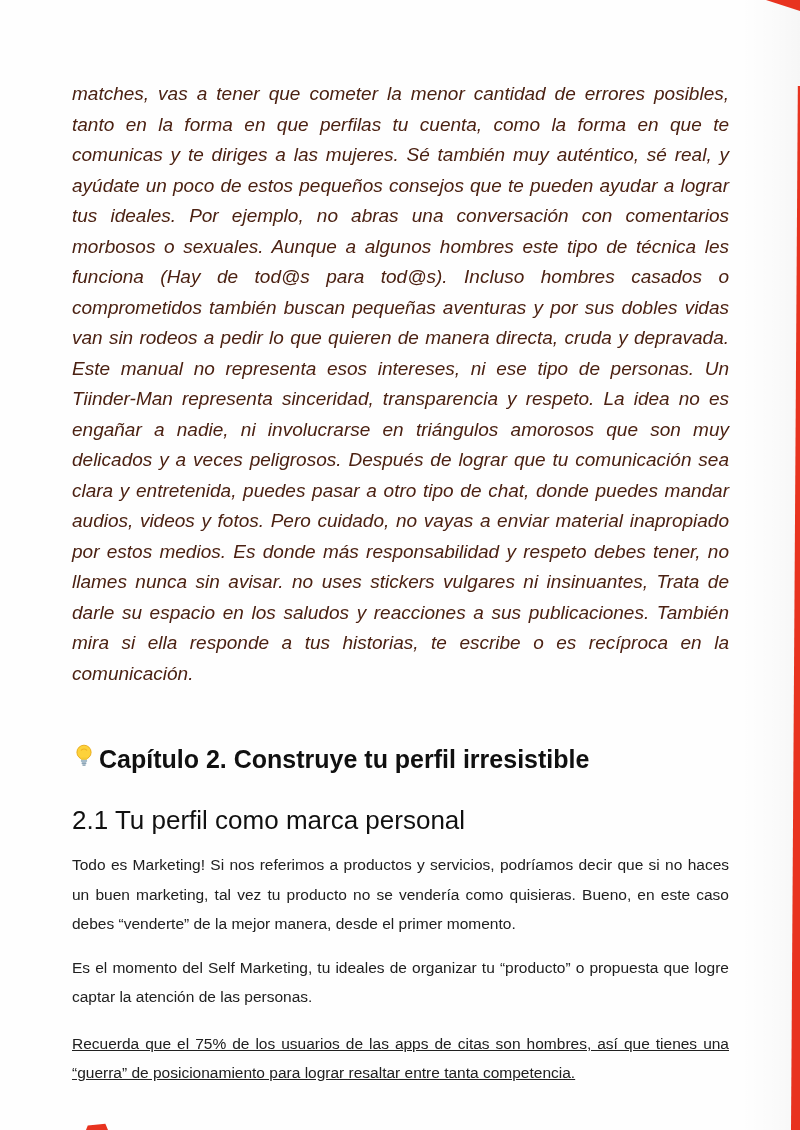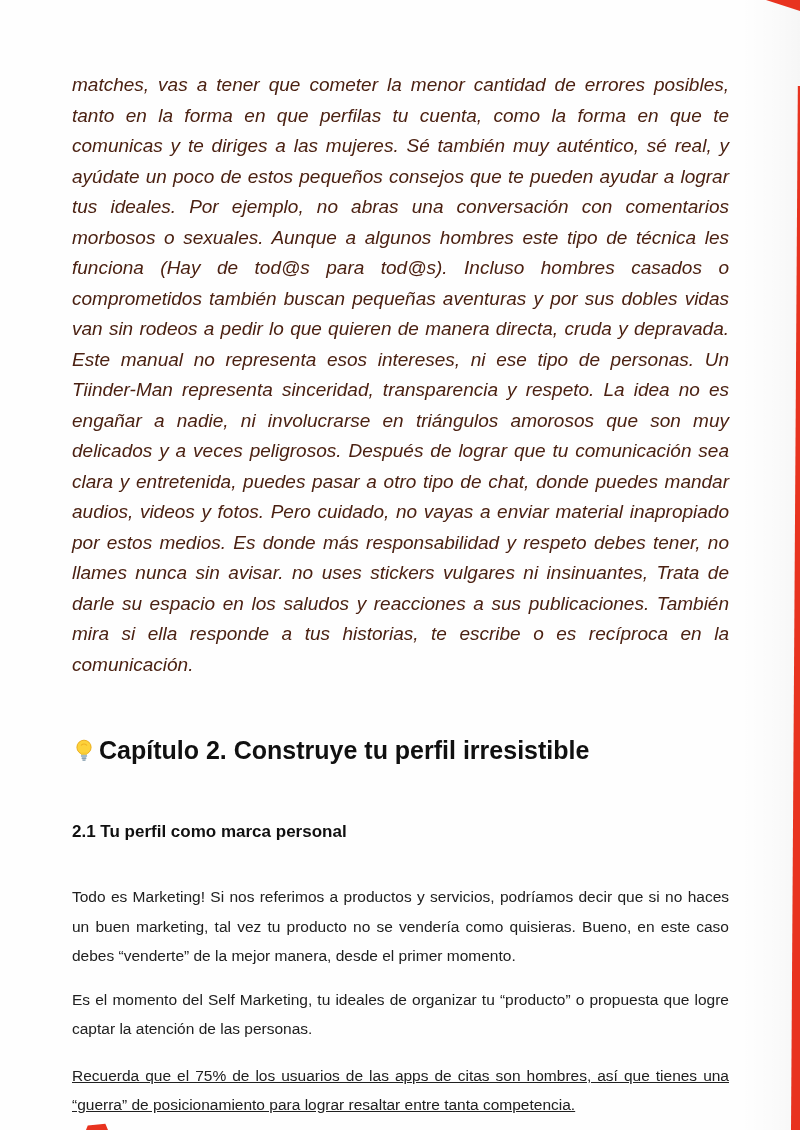--- a/index.html
+++ b/index.html
@@ -31,58 +31,58 @@
   }
   .edge-right{
     top:86px;right:0;width:9px;height:1044px;
     clip-path:polygon(76% 0,100% 0,100% 100%,0 100%);
   }
   .edge-bottom-left{
     left:86px;bottom:0;width:22px;height:7px;
     clip-path:polygon(0 100%,100% 100%,88% 10%,8% 35%);
   }
   .content{
-    position:absolute;left:72px;top:8px;width:657px;
+    position:absolute;left:72px;top:17px;width:657px;
   }
   .intro{
     margin-top:62px;
     font-style:italic;
     font-size:19px;
     line-height:30.5px;
     color:var(--color-intro-text);
     text-align:justify;
     text-justify:inter-word;
   }
   .chapter{
     margin-top:54px;
     font-size:25px;
     font-weight:bold;
     line-height:32px;
     color:var(--color-heading-text);
     display:flex;
-    align-items:center;
+    align-items:flex-start;
     gap:3px;
     white-space:nowrap;
   }
   .bulb{display:inline-flex;align-items:center;flex:0 0 auto;}
   .section{
-    margin-top:51px;
-    font-size:17px;
-    font-weight:bold;
+    margin-top:30px;
+    font-size:26px;
+    font-weight:normal;
     line-height:30px;
     color:var(--color-heading-text);
   }
   .body-para{
     font-size:15.5px;
     line-height:29.5px;
     color:var(--color-body-text);
     text-align:justify;
     text-justify:inter-word;
   }
-  .p1{margin-top:35px;}
+  .p1{margin-top:15px;}
   .p2{margin-top:14px;}
   .p3{margin-top:17px;text-decoration:underline;}
 </style>
 </head>
 <body>
 
 <div class="page">
   <div class="shade-right"></div>
   <div class="edge-mark edge-top-right"></div>
   <div class="edge-mark edge-right"></div>

